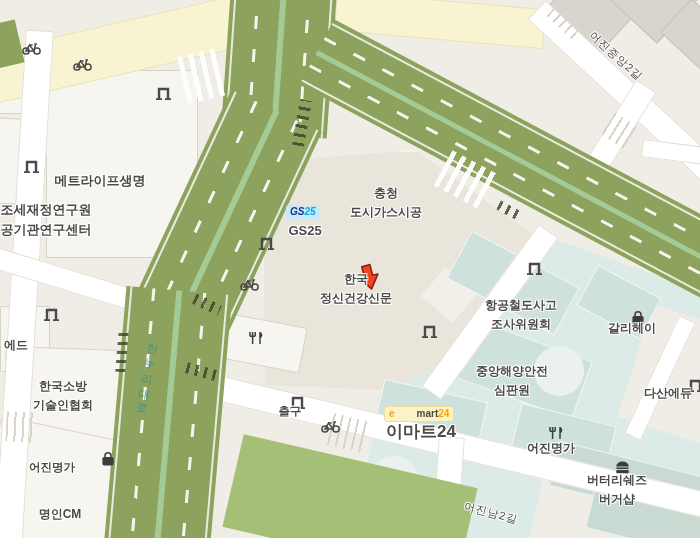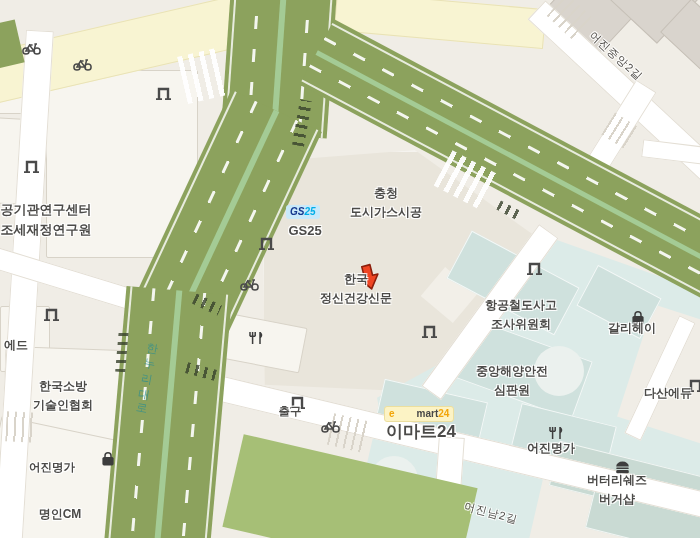--- a/index.html
+++ b/index.html
@@ -287,23 +287,26 @@
       </div>
       <div class="icon" style="left: 352px; top: 266px; transform: translate(-50%, -50%) rotate(-14deg); z-index: 8;">
         <svg width="27" height="29" viewBox="0 0 27 29">
           <path d="M13.5 27 L3.8 14 H9.3 V3 H17.7 V14 H23.2 Z" fill="#ef4523" stroke="#8d1f0c" stroke-width="1.6" stroke-linejoin="round"></path>
         </svg>
       </div>
     </div>
   <div class="layer" id="layer-pois">
     <div class="gs-logo"><span class="gs">GS</span><span class="n25">25</span></div>
     <div class="em-logo"><span class="e">e</span><span class="mart">mart</span><span class="n24">24</span></div>
+  <div class="poi" style="left: 100px; top: 181px; font-size: 13px; transform: translate(-50%, -50%);">
+        <div style="position: static;">메트라이프생명</div>
+      </div>
       <div class="poi" style="left: 46px; top: 220px; font-size: 13px; transform: translate(-50%, -50%);">
+        <div style="position: static;">조세재정연구원</div>
         <div style="position: static;">공기관연구센터</div>
-        <div style="position: static;">조세재정연구원</div>
       </div>
       <div class="poi" style="left: 305px; top: 231px; font-size: 13px; transform: translate(-50%, -50%);">
         <div style="position: static;">GS25</div>
       </div>
       <div class="poi" style="left: 386px; top: 199px; transform: translate(-50%, -50%);">
         <div style="position: static; margin-top: 7px;">충청</div>
         <div style="position: static;">도시가스시공</div>
       </div>
       <div class="poi" style="left: 356px; top: 289px; transform: translate(-50%, -50%);">
         <div style="position: static;">한국</div>

